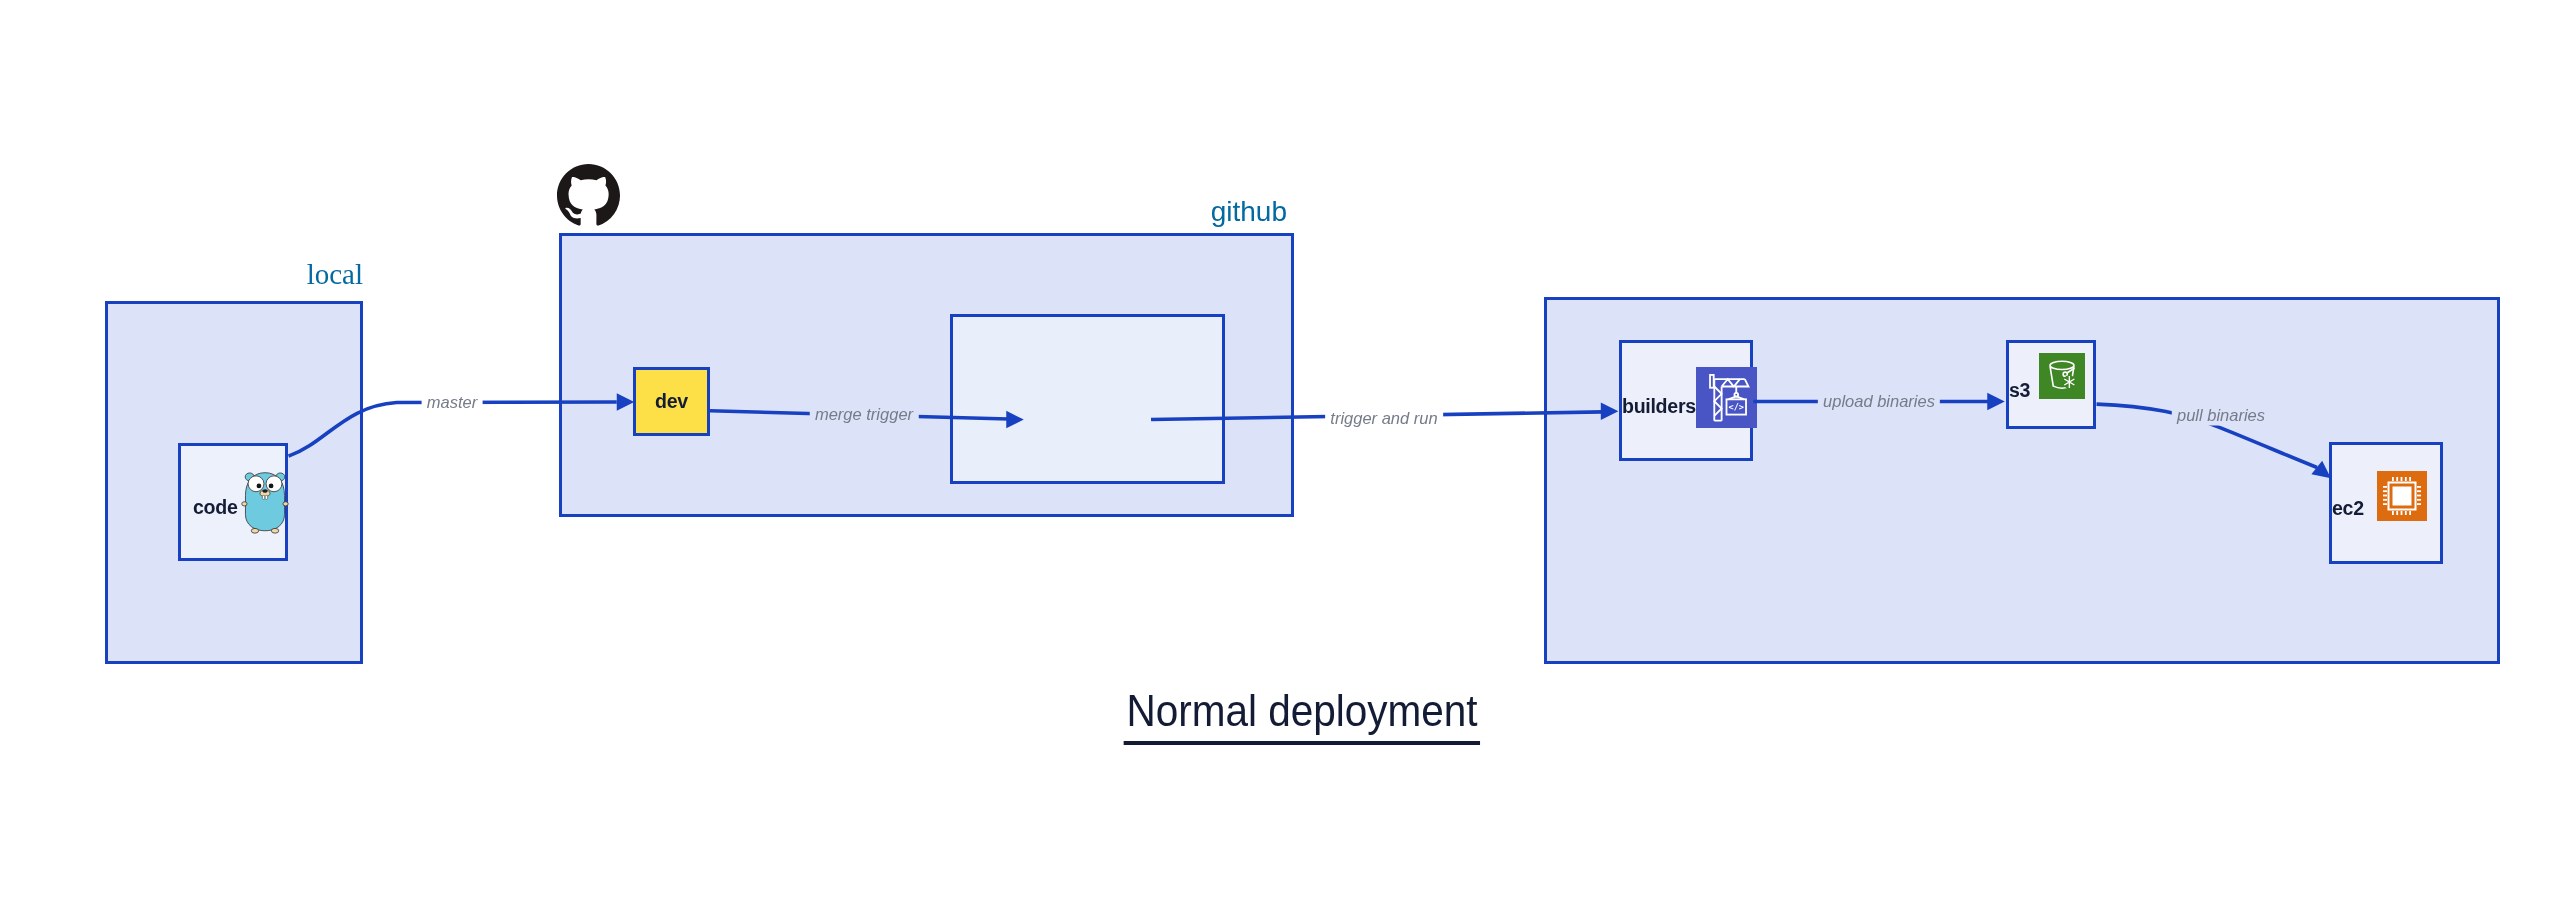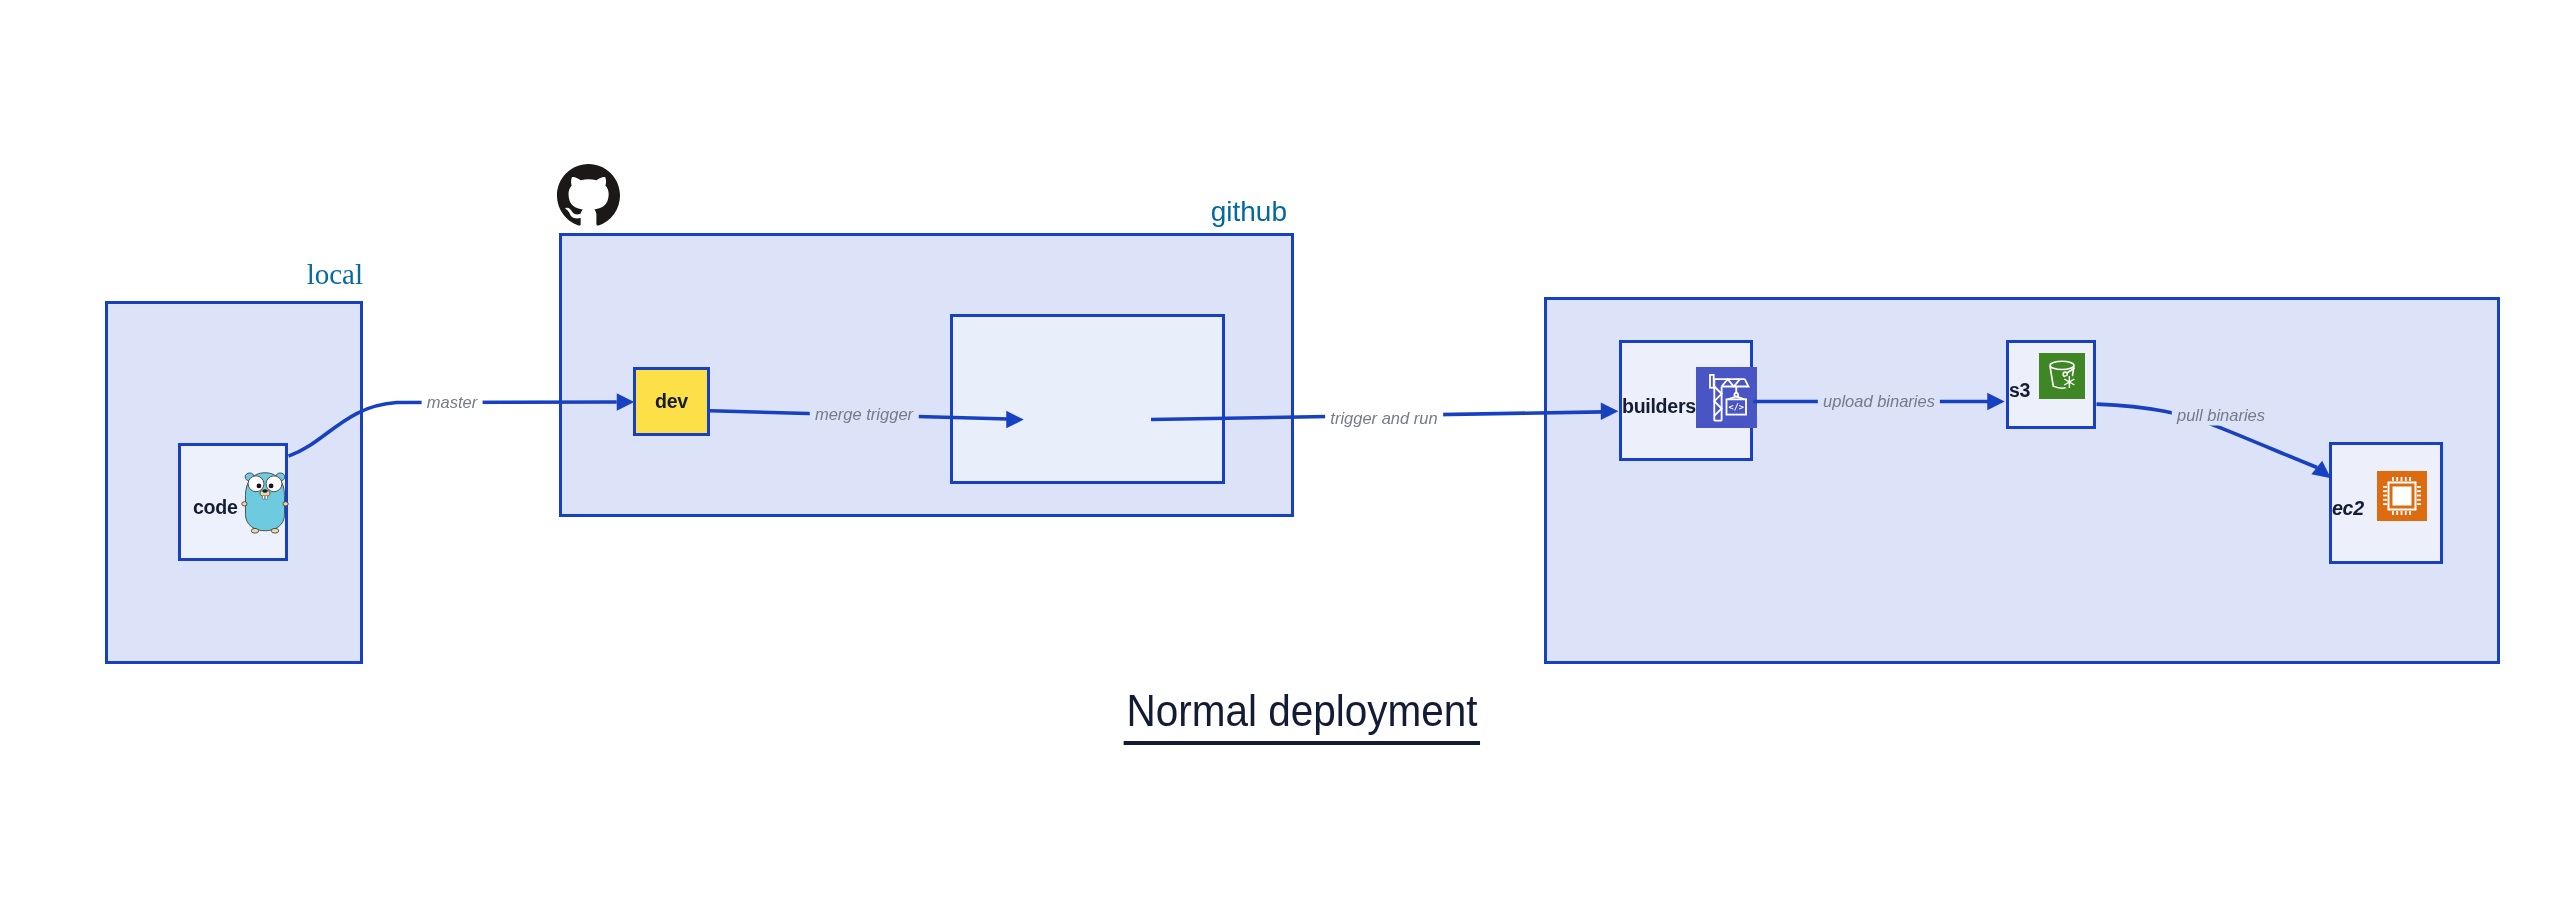--- a/index.html
+++ b/index.html
@@ -119,21 +119,21 @@
           <circle cx="57" cy="46" r="4.5" fill="#3f8624"></circle>
         </g>
         <circle cx="66" cy="63" r="14.5" fill="#3f8624"></circle>
         <g stroke="#ffffff" stroke-width="3" fill="none">
           <path d="M66 50 L66 76 M55 56.5 L77 69.5 M55 69.5 L77 56.5"></path>
         </g>
       </svg>
     </div>
   </div>
 
-  <div class="node node-top z20" style="left:2329px;top:442px;width:114px;height:122px;font-style:italic;">
+  <div class="node node-top z20" style="left:2329px;top:442px;width:114px;height:122px;">
     <div class="node-label">ec2</div>
     <div class="icon-wrap" style="margin-bottom:14.4px;">
       <svg width="50" height="50" viewBox="0 0 100 100">
         <rect x="0" y="0" width="100" height="100" fill="#dd6b10"></rect>
         <g fill="#ffffff">
           <rect x="30" y="12" width="3.6" height="8"></rect>
             <rect x="38.6" y="12" width="3.6" height="8"></rect>
             <rect x="47.2" y="12" width="3.6" height="8"></rect>
             <rect x="55.8" y="12" width="3.6" height="8"></rect>
             <rect x="64.4" y="12" width="3.6" height="8"></rect>

